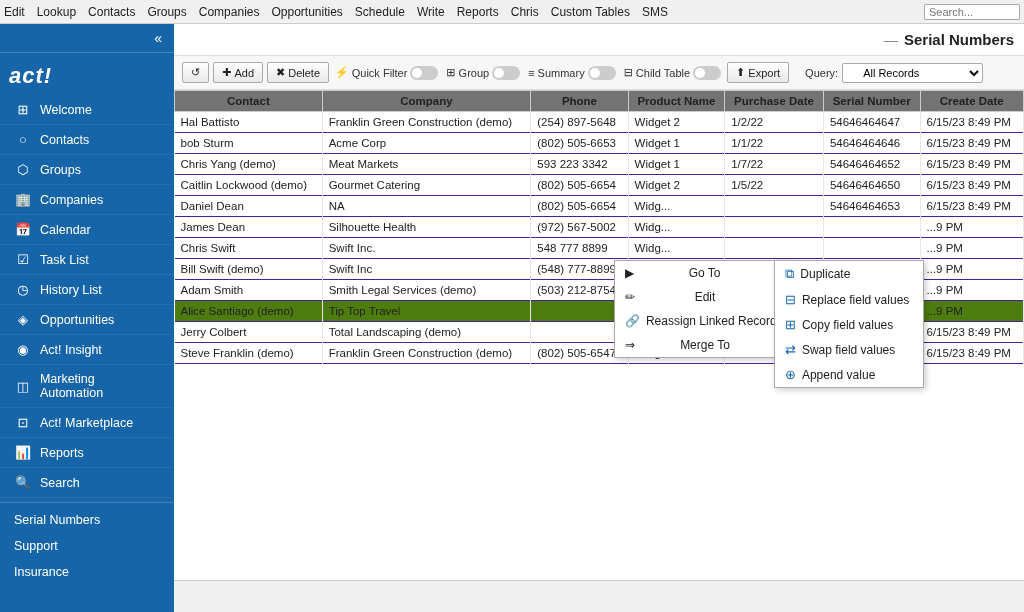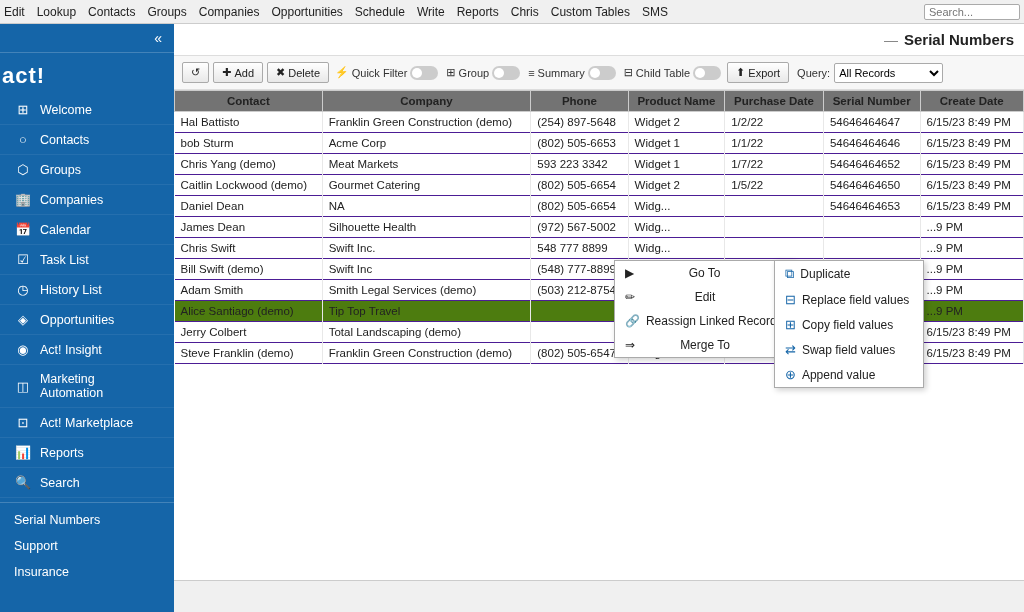--- a/index.html
+++ b/index.html
@@ -53,25 +53,26 @@
     }
     .sidebar-toggle-btn {
       color: white;
       cursor: pointer;
       font-size: 14px;
       background: none;
       border: none;
       padding: 2px 6px;
     }
     .act-logo {
-      padding: 10px 14px 6px 2px;
+      padding: 10px 14px 6px 9px;
       font-size: 22px;
       font-weight: bold;
       color: white;
       letter-spacing: 1px;
+      font-style: italic;
     }
 
     .sidebar-item {
       display: flex;
       align-items: center;
       padding: 7px 14px;
       cursor: pointer;
       color: white;
       font-size: 12.5px;
       border-bottom: 1px solid rgba(255,255,255,0.07);
@@ -182,23 +183,23 @@
       align-items: center;
       gap: 3px;
       padding: 3px 8px;
       border: 1px solid #aaa;
       border-radius: 2px;
       background: linear-gradient(to bottom, #fff, #e8e8e8);
       cursor: pointer;
       font-size: 11px;
       color: #222;
     }
-    .query-label { font-size: 11px; color: #333; margin-left: 4px; }
+    .query-label { font-size: 11px; color: #333; margin-left: 12px; }
     .query-select {
-      padding: 2px 0;
+      padding: 2px 16px;
       border: 1px solid #aaa;
       border-radius: 2px;
       font-size: 11px;
       background: white;
       min-width: 100px;
     }
 
     
     .table-container {
       flex: 1;

